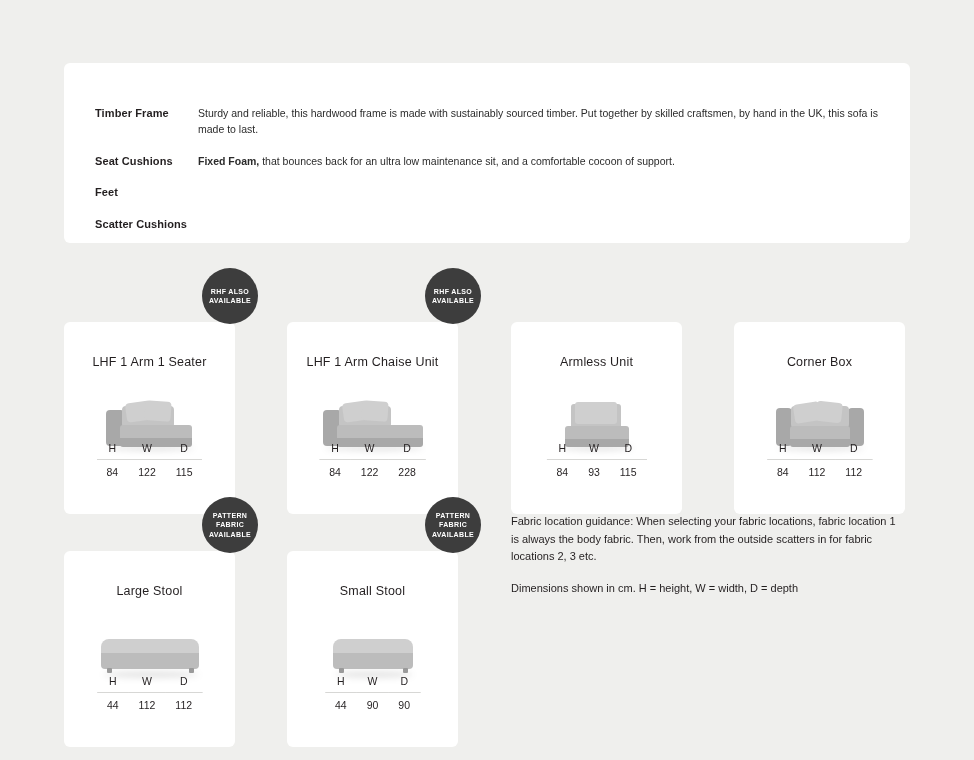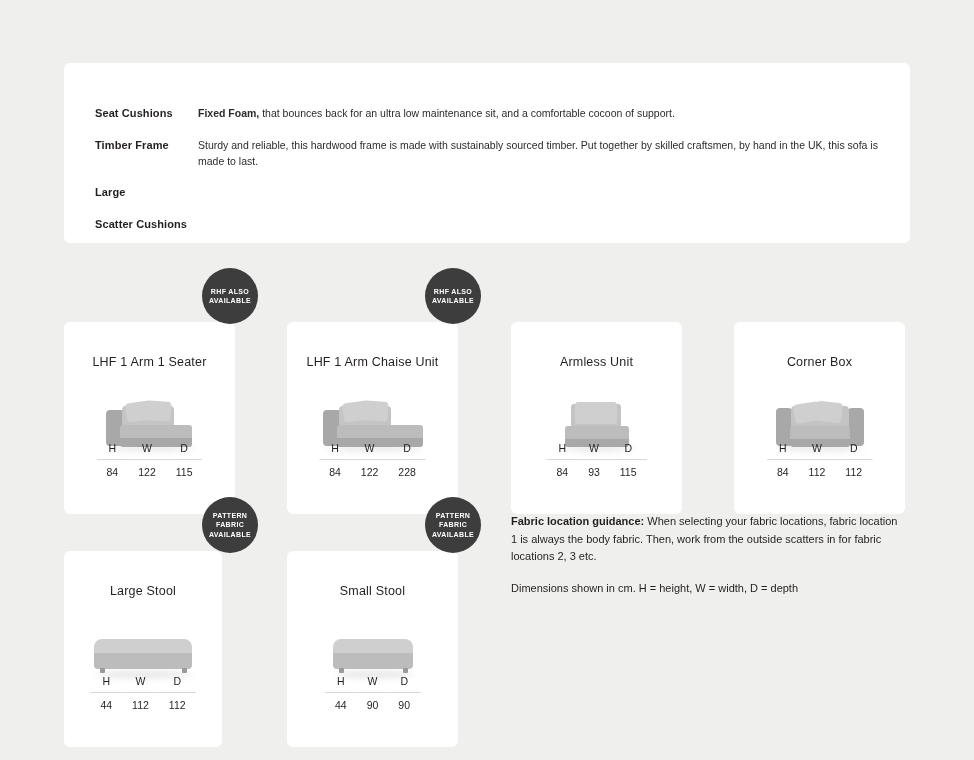--- a/index.html
+++ b/index.html
@@ -145,42 +145,42 @@
     left: 511px; top: 513px;
     width: 395px;
   }
   .guidance p {
     margin: 0 0 14px 0;
     font-size: 11px;
     line-height: 1.6;
     color: #231f20;
   }
   .guidance p:last-child { margin-bottom: 0; }
-  .guidance b { font-weight: bold; }
+  .guidance b { font-weight: normal; }
 </style>
 </head>
 <body>
 
 <div class="page">
 
   <div class="spec-card">
     <div class="spec-rows">
 
       <div class="spec-row">
+        <div class="spec-label">Timber Frame</div>
+        <div class="spec-text"><span>Sturdy and reliable, this hardwood frame is made with sustainably sourced timber. Put together by skilled craftsmen, by hand in the UK, this sofa is made to last.</span></div>
+      </div>
+
+      <div class="spec-row">
         <div class="spec-label">Seat Cushions</div>
         <div class="spec-text"><b>Fixed Foam,</b><span> that bounces back for an ultra low maintenance sit, and a comfortable cocoon of support.</span></div>
       </div>
 
       <div class="spec-row">
-        <div class="spec-label">Timber Frame</div>
-        <div class="spec-text"><span>Sturdy and reliable, this hardwood frame is made with sustainably sourced timber. Put together by skilled craftsmen, by hand in the UK, this sofa is made to last.</span></div>
-      </div>
-
-      <div class="spec-row">
-        <div class="spec-label">Large</div>
+        <div class="spec-label">Feet</div>
       </div>
 
       <div class="spec-row">
         <div class="spec-label">Scatter Cushions</div>
       </div>
 
     </div>
   </div>
 
   <div class="card" style="left:64px; top:281px; width:171px; height:192px;">
@@ -320,21 +320,21 @@
           <tr>
             <td>84</td>
             <td>112</td>
             <td>112</td>
           </tr>
         </tbody>
       </table>
     </div>
   </div>
 
-  <div class="card" style="left:64px; top:510px; width:158px; height:196px;">
+  <div class="card" style="left:64px; top:510px; width:171px; height:196px;">
     <div class="card-title">Large Stool</div>
     <div class="illus" style="top:68px; height:60px;">
       <div class="sofa" style="width:110px; height:52px;">
         <div class="shadow" style="left:8px; top:44px; width:96px; height:7px;"></div>
         <div class="pc light" style="left:6px; top:12px; width:98px; height:18px; border-radius:8px 8px 2px 2px;"></div>
         <div class="pc" style="left:6px; top:26px; width:98px; height:16px; border-radius:0 0 4px 4px;"></div>
         <div class="foot" style="left:12px; top:41px; width:5px; height:5px;"></div>
         <div class="foot" style="left:94px; top:41px; width:5px; height:5px;"></div>
       </div>
     </div>

